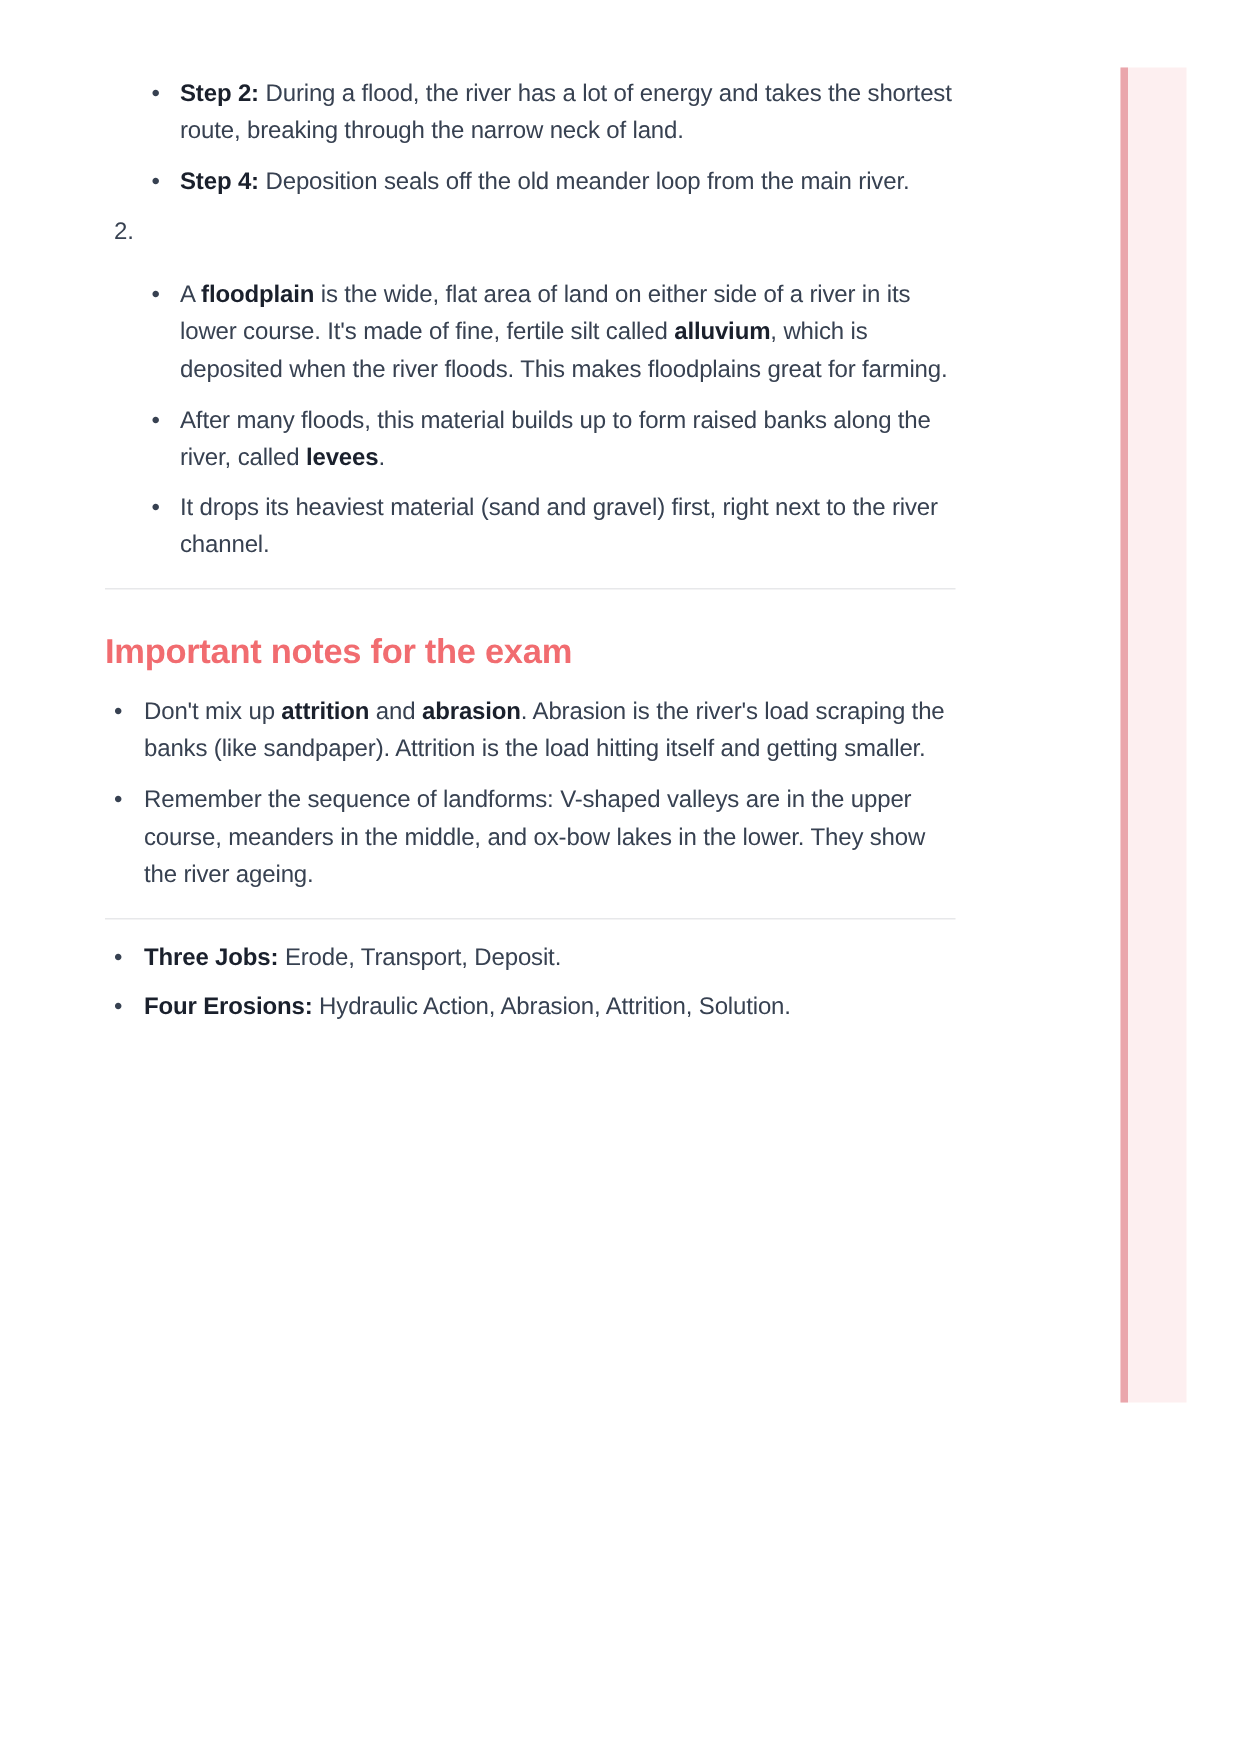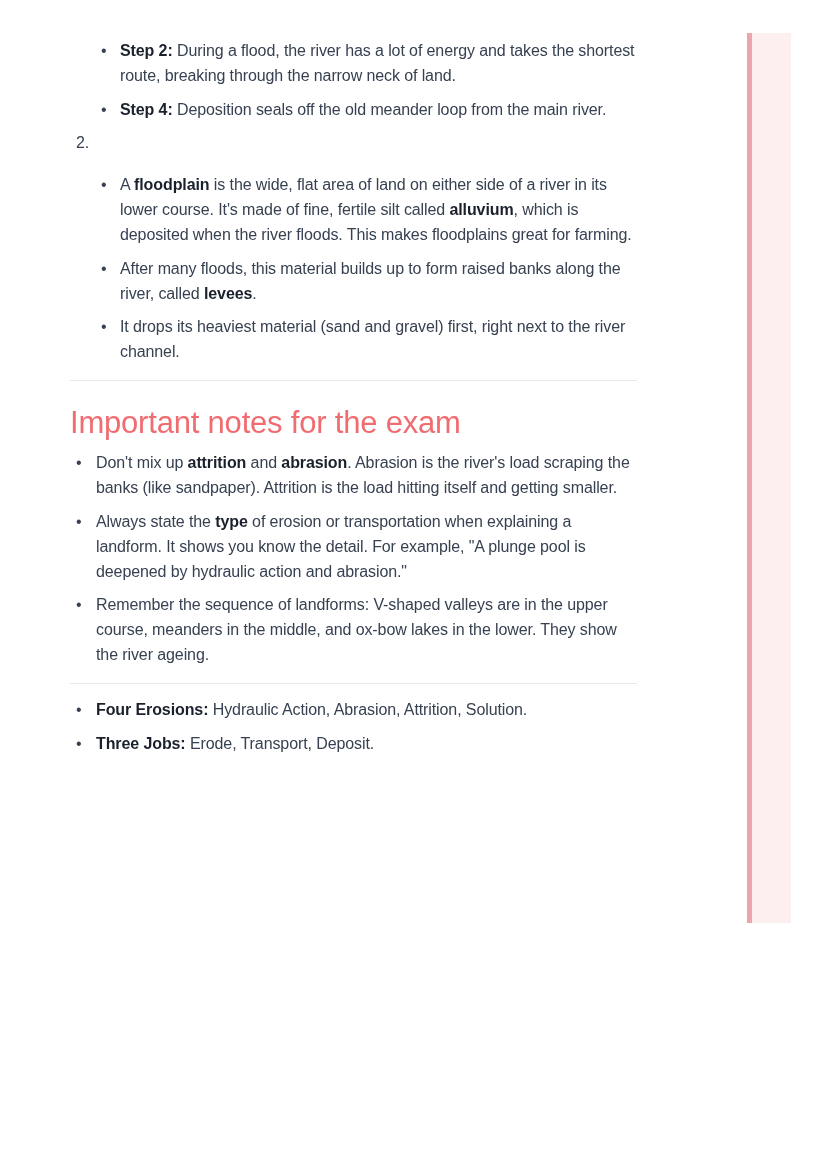--- a/index.html
+++ b/index.html
@@ -16,20 +16,21 @@
   body {
     font-family: "Liberation Sans", sans-serif;
     background: #ffffff;
   }
   .page {
     position: relative;
     width: 828px;
     height: 923px;
     background: #ffffff;
     overflow: hidden;
+    margin-top: 12px;
   }
   .content {
     position: absolute;
     left: 70px;
     top: 0;
     width: 567px;
     padding-top: 38px;
     color: var(--text);
     font-size: 16px;
     line-height: 25px;
@@ -78,23 +79,23 @@
   }
   .fp-list { margin-top: 17px !important; }
   hr.divider {
     border: none;
     border-top: 1px solid var(--divider);
     margin: 16px 0 0 0;
     width: 567px;
   }
   h2.section-title {
     margin: 27px 0 0 0;
-    font-size: 31px;
+    font-size: 23px;
     line-height: 29px;
-    font-weight: normal;
+    font-weight: bold;
     color: var(--accent);
     letter-spacing: -0.2px;
   }
   .section-list { margin-top: 13px !important; }
   .highlight-bar {
     position: absolute;
     left: 747px;
     top: 33px;
     width: 44px;
     height: 1097px;
@@ -135,30 +136,29 @@
         <li><span>After many floods, this material builds up to form raised banks along the river, called </span><span class="b">levees</span><span>.</span></li>
         <li><span>It drops its heaviest material (sand and gravel) first, right next to the river channel.</span></li>
       </ul>
 
     <hr class="divider">
 
     <h2 class="section-title">Important notes for the exam</h2>
 
     <ul class="blist top section-list">
         <li><span>Don't mix up </span><span class="b">attrition</span><span> and </span><span class="b">abrasion</span><span>. </span><span class="i">Abrasion is the river's load scraping the banks (like sandpaper). Attrition is the load hitting itself and getting smaller.</span></li>
-        <li><span>Always state the </span><span class="b">type</span><span> of erosion or transportation when explaining a landform. It shows you know the detail. For example, "A plunge pool is deepened by hydraulic action and abrasion."</span></li>
         <li><span>Remember the sequence of landforms: V-shaped valleys are in the upper course, meanders in the middle, and ox-bow lakes in the lower. They show the river ageing.</span></li>
       </ul>
 
     <hr class="divider">
 
 
     <ul class="blist top section-list">
+        <li><span class="b">Three Jobs:</span><span> Erode, Transport, Deposit.</span></li>
         <li><span class="b">Four Erosions:</span><span> Hydraulic Action, Abrasion, Attrition, Solution.</span></li>
-        <li><span class="b">Three Jobs:</span><span> Erode, Transport, Deposit.</span></li>
       </ul>
 
   </div>
 
   <div class="watermark">(c) Knowunity 2025</div>
 
   <div class="highlight-bar"></div>
 
 </div>
 

